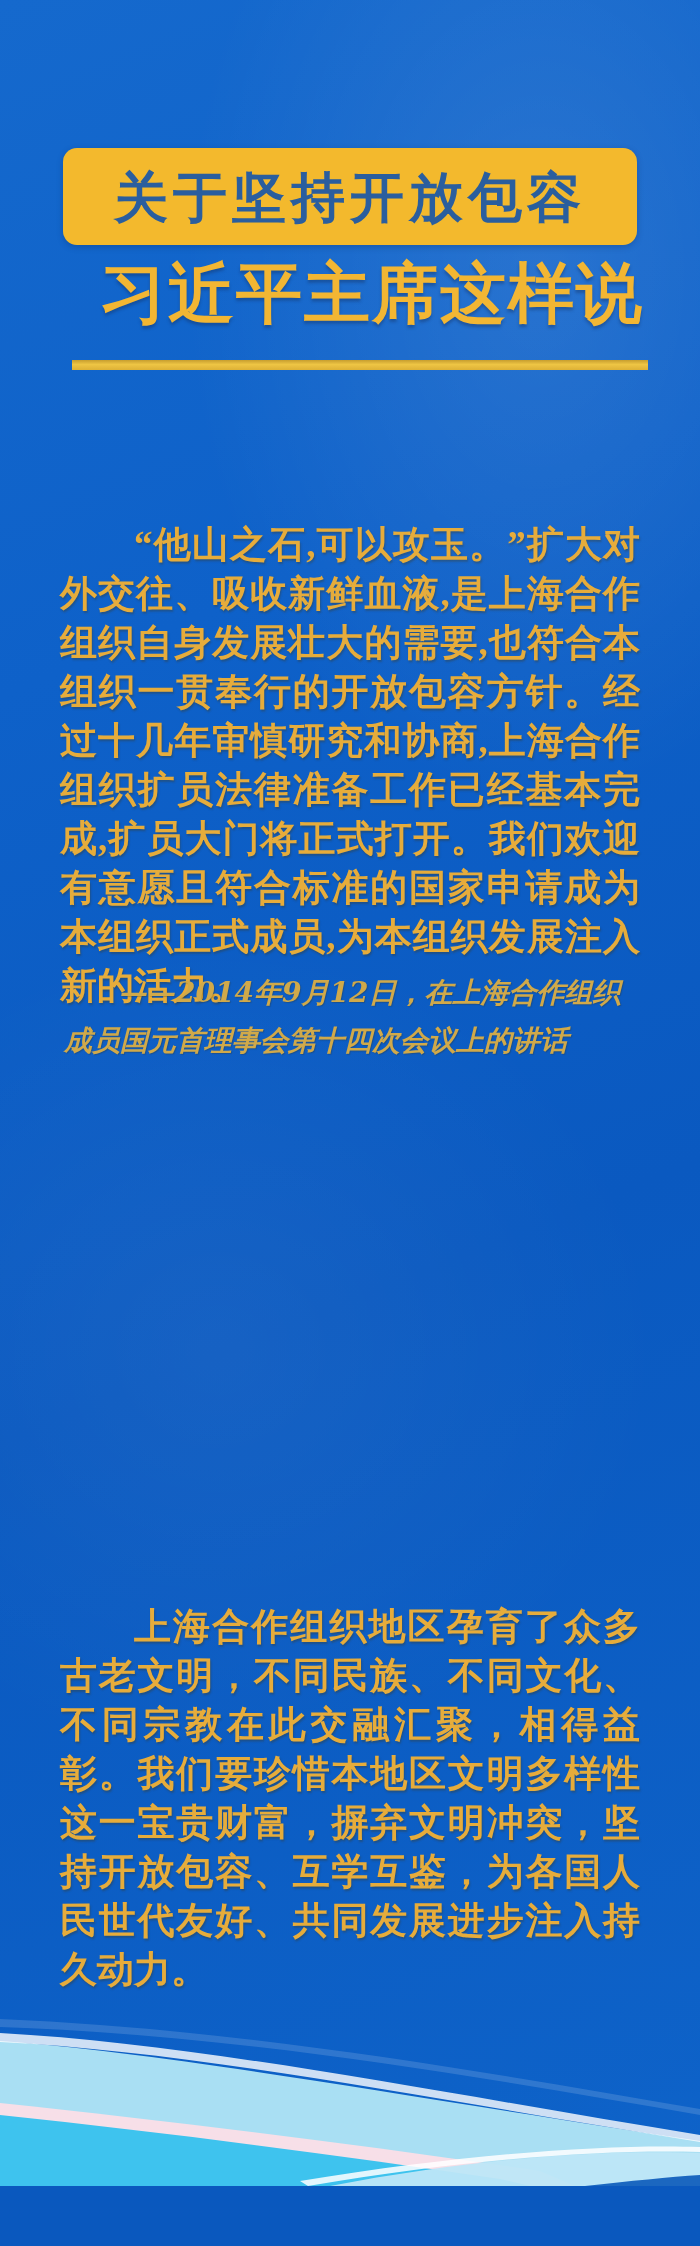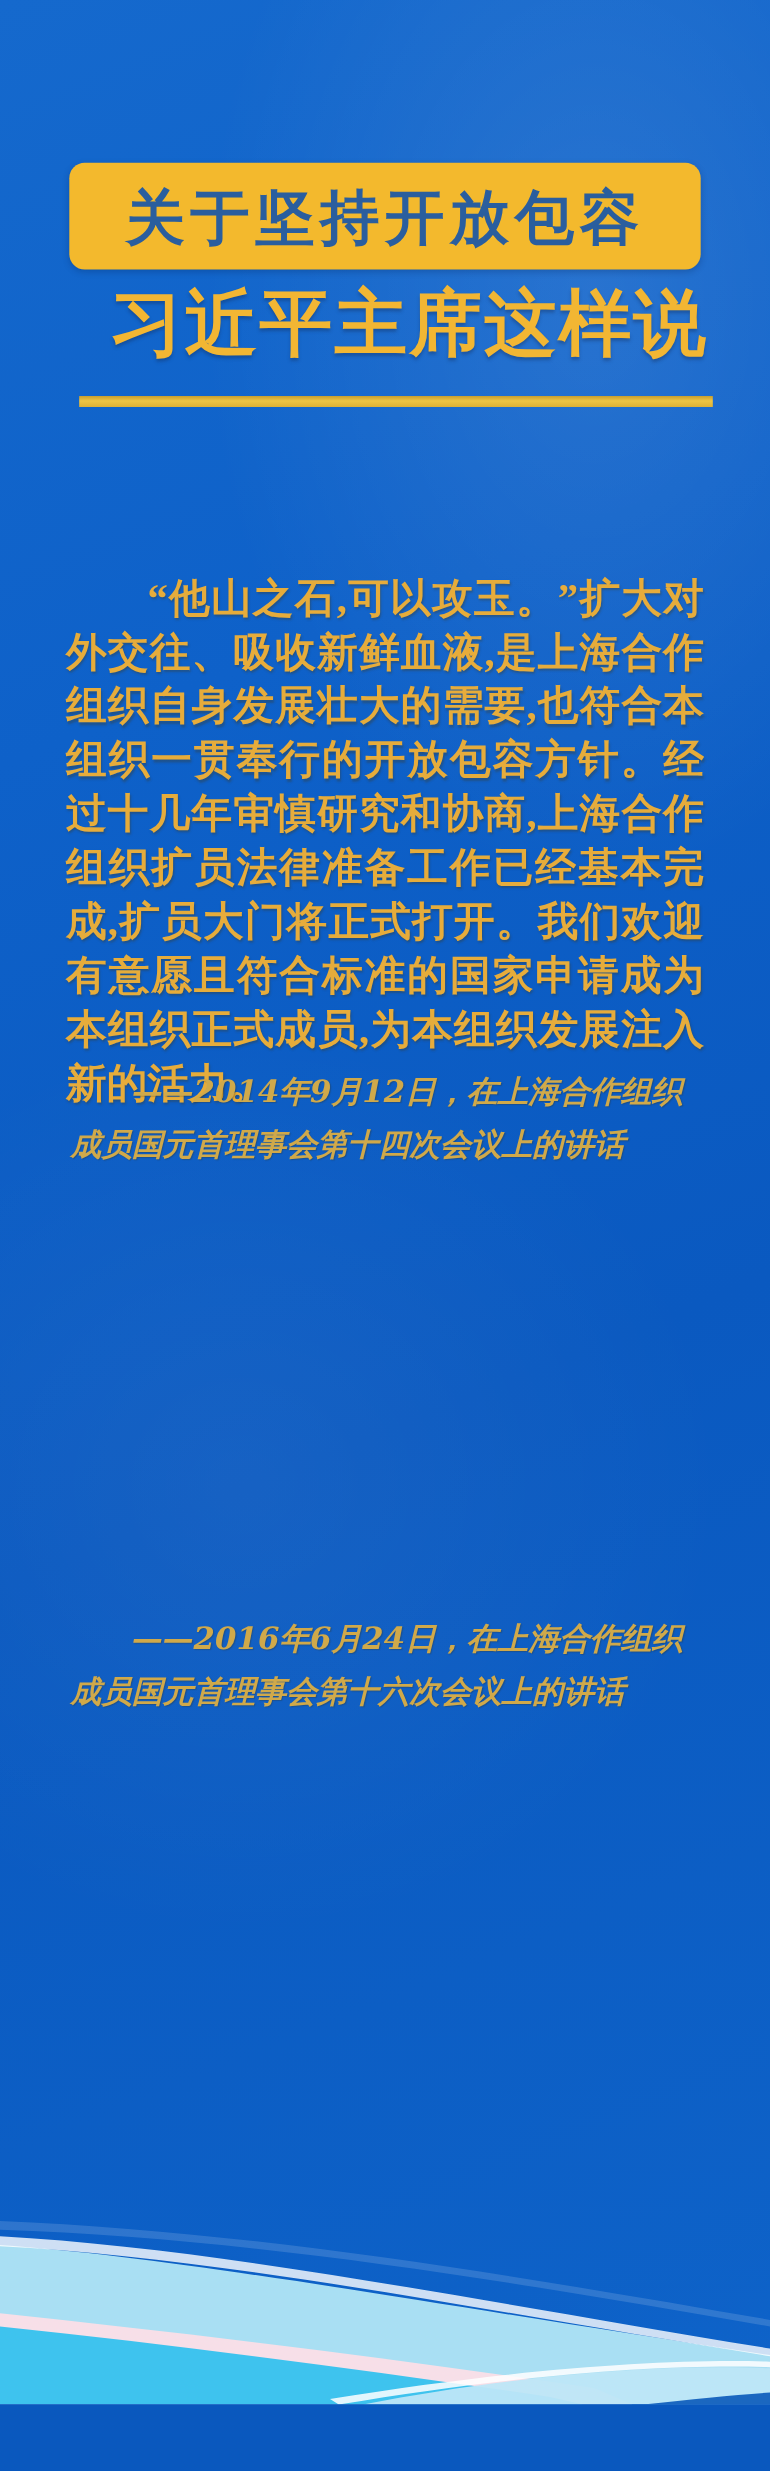--- a/index.html
+++ b/index.html
@@ -81,22 +81,22 @@
     <span class="banner-label">关于坚持开放包容</span>
   </div>
 
   <h1 class="title">习近平主席这样说</h1>
 
   <div class="underline"></div>
 
   <p class="quote q1">“他山之石,可以攻玉。”扩大对外交往、吸收新鲜血液,是上海合作组织自身发展壮大的需要,也符合本组织一贯奉行的开放包容方针。经过十几年审慎研究和协商,上海合作组织扩员法律准备工作已经基本完成,扩员大门将正式打开。我们欢迎有意愿且符合标准的国家申请成为本组织正式成员,为本组织发展注入新的活力。</p>
   <p class="attr a1">——2014年9月12日，在上海合作组织成员国元首理事会第十四次会议上的讲话</p>
 
-  <p class="attr a2">——2016年6月24日，在上海合作组织成员国元首理事会第十六次会议上的讲话</p>
 
+  <p class="quote q3">上海合作组织地区孕育了众多古老文明，不同民族、不同文化、不同宗教在此交融汇聚，相得益彰。我们要珍惜本地区文明多样性这一宝贵财富，摒弃文明冲突，坚持开放包容、互学互鉴，为各国人民世代友好、共同发展进步注入持久动力。</p>
 
   <div class="waves">
     <svg width="700" height="175" viewBox="0 0 700 175" xmlns="http://www.w3.org/2000/svg">
       <path d="M0,8 C240,18 480,60 700,98 L700,104 C480,66 240,24 0,16 Z" fill="#FFFFFF" opacity="0.14"></path>
       <path d="M0,30 C170,42 400,85 700,130 L700,175 L0,175 Z" fill="#A9DFF3"></path>
       <path d="M0,22 C200,33 430,80 700,124 L700,131 C430,88 200,41 0,31 Z" fill="#FFFFFF" opacity="0.8"></path>
       <path d="M0,92 C170,110 350,132 540,160 L575,175 L0,175 Z" fill="#F7DFE8"></path>
       <path d="M0,104 C170,122 330,143 500,168 L530,175 L0,175 Z" fill="#3EC3EE"></path>
       <path d="M330,175 C470,148 600,138 700,142 L700,175 Z" fill="#BDE6F7" opacity="0.95"></path>
       <path d="M300,170 C470,142 610,133 700,136 L700,141 C610,138 474,147 308,175 Z" fill="#FFFFFF" opacity="0.85"></path>

